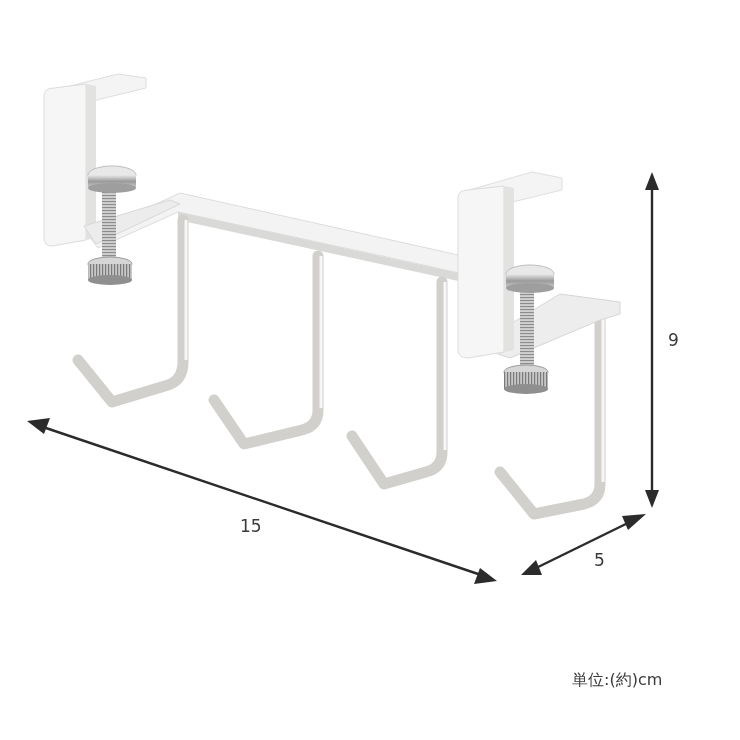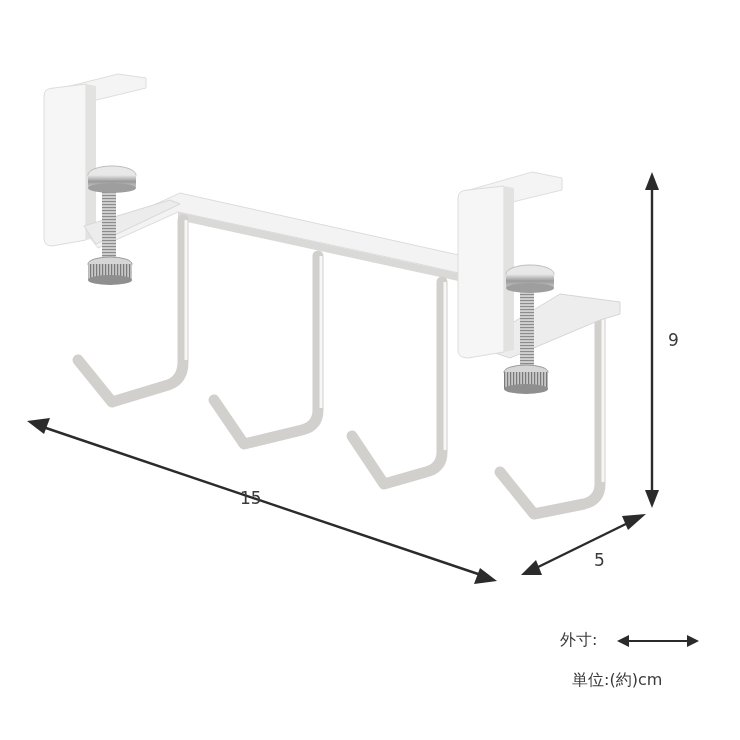--- a/index.html
+++ b/index.html
@@ -108,28 +108,20 @@
       <polygon points="521,575 536,560 542,575" stroke="none"></polygon>
       <polygon points="646,514 622,516 628,530" stroke="none"></polygon>
     </g>
     <g stroke="#2b2b2b" fill="#2b2b2b">
       <line x1="652" y1="186" x2="652" y2="494" stroke-width="2.4"></line>
       <polygon points="652,172 645,190 659,190" stroke="none"></polygon>
       <polygon points="652,508 645,490 659,490" stroke="none"></polygon>
     </g>
   </svg>
 
-  <div class="dim-label" style="left:240px; top:488px;">15</div>
+  <div class="dim-label" style="left:240px; top:516px;">15</div>
   <div class="dim-label" style="left:594px; top:550px;">5</div>
   <div class="dim-label" style="left:668px; top:330px;">9</div>
 
-  <div class="legend-row" style="top:630px;">
-    <span>外寸:</span>
-    <svg class="legend-arrow" width="82" height="14" viewBox="0 0 82 14">
-      <line x1="8" y1="7" x2="74" y2="7" stroke="#2b2b2b" stroke-width="2.2"></line>
-      <polygon points="0,7 12,1 12,13" fill="#2b2b2b"></polygon>
-      <polygon points="82,7 70,1 70,13" fill="#2b2b2b"></polygon>
-    </svg>
-  </div>
   <div class="legend-row" style="top:670px;margin-left:12px;">
     <span>単位:(約)cm</span>
   </div>
 </div>
 
 </body></html>

